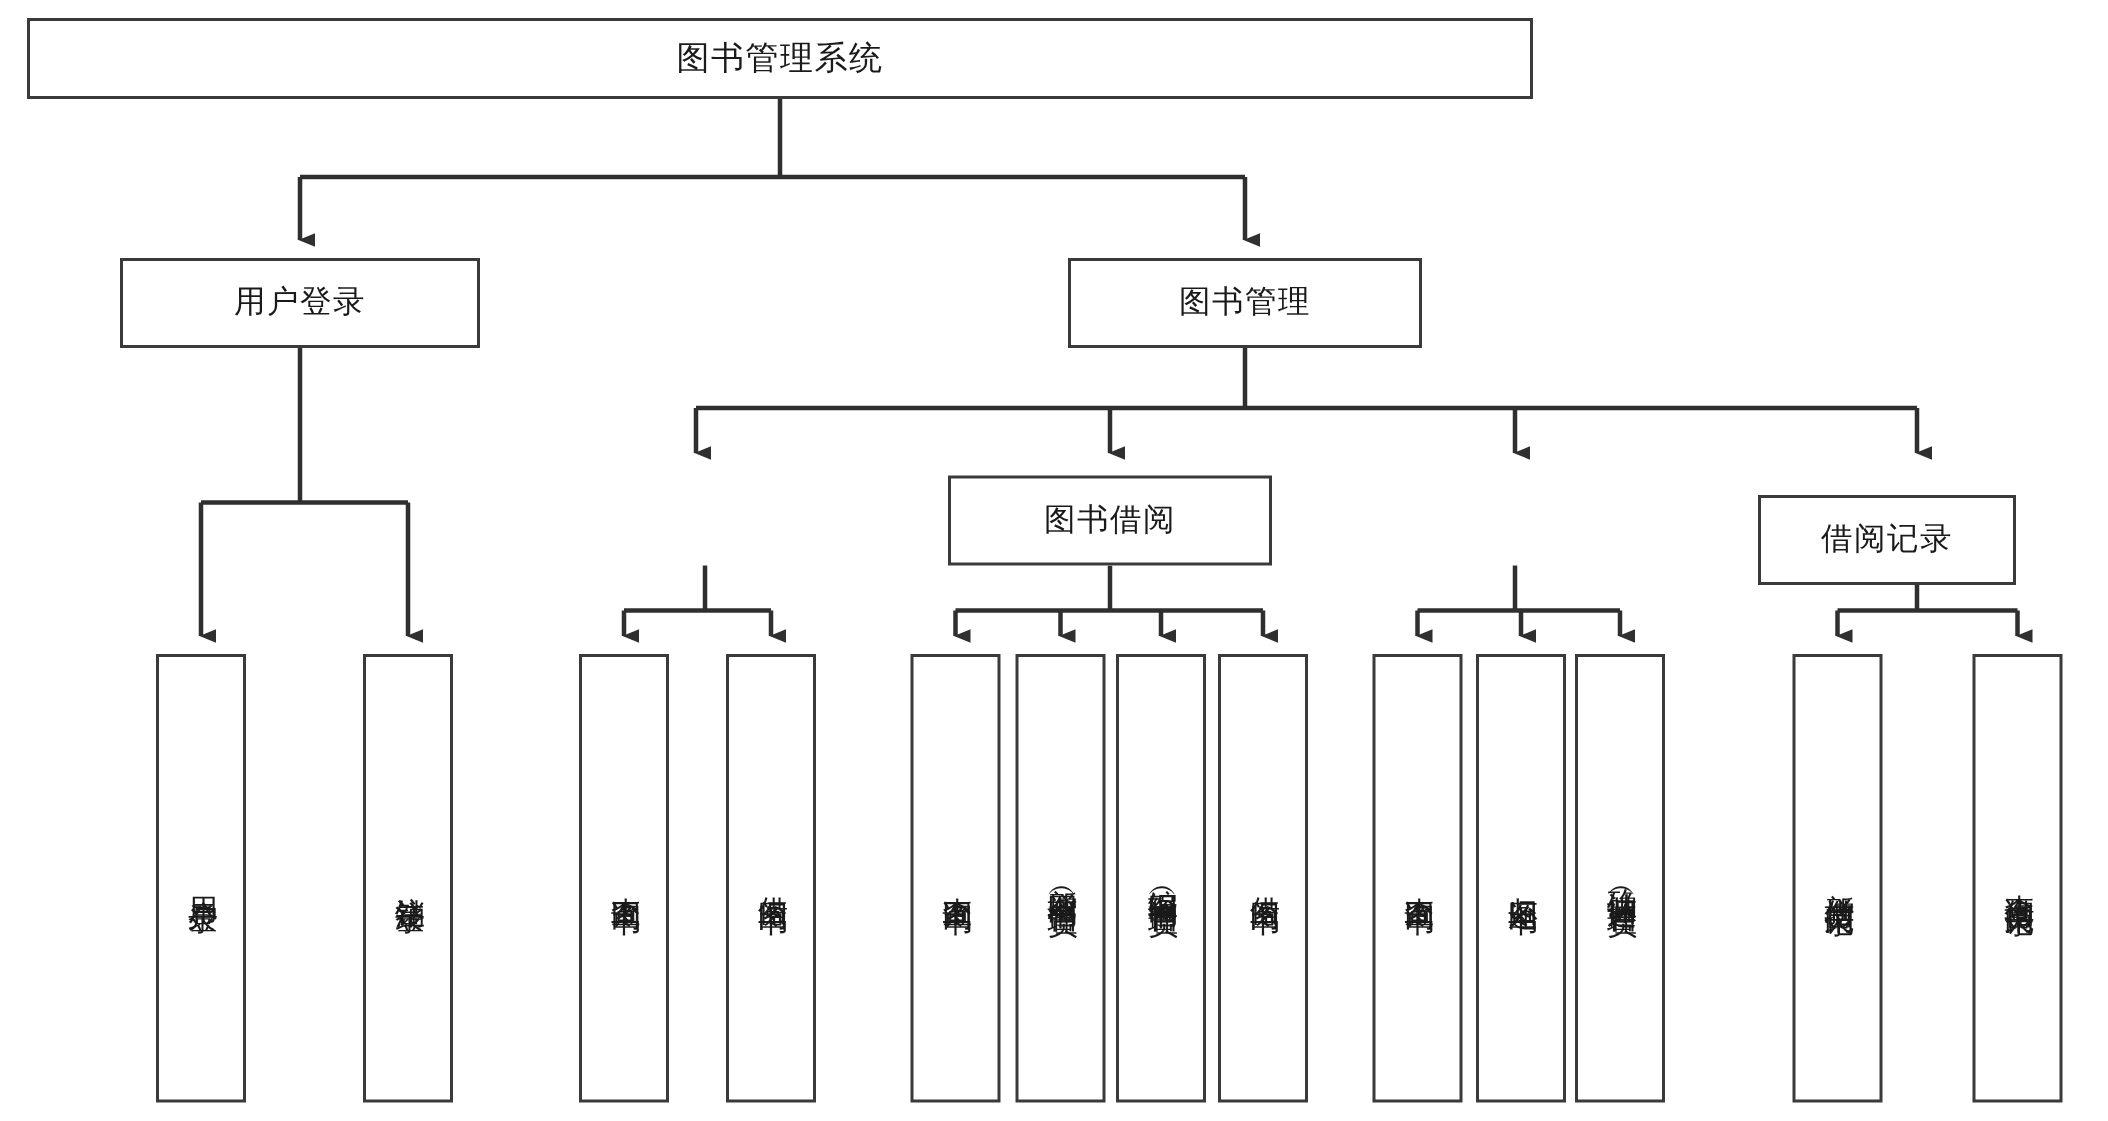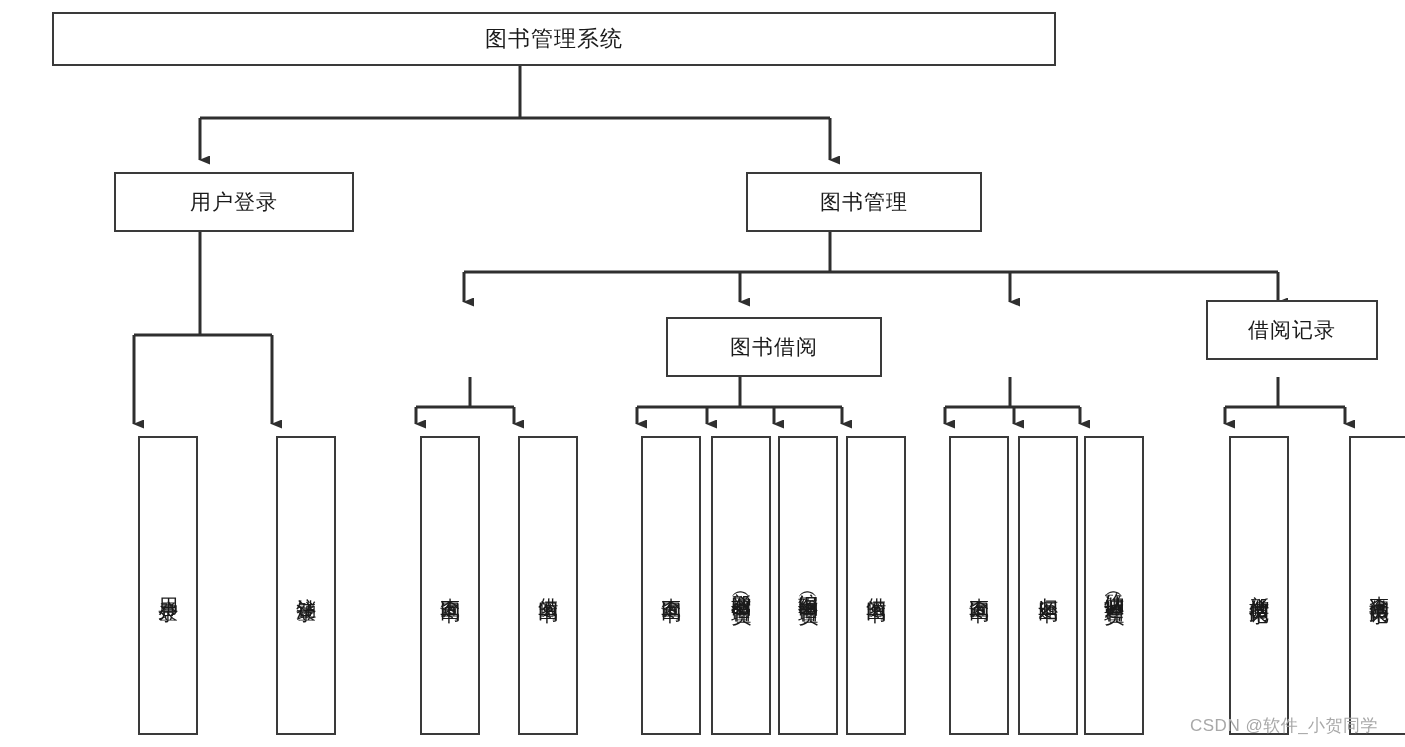--- a/index.html
+++ b/index.html
@@ -29,21 +29,20 @@
   }
   .node {
     position: absolute;
     box-sizing: border-box;
     border: 2px solid #3a3a3a;
     background: #ffffff;
     display: flex;
     align-items: center;
     justify-content: center;
     color: #1a1a1a;
-    margin-left: 34px;
   }
   .node .label {
     font-size: 21px;
     line-height: 1.25;
     letter-spacing: 1px;
     white-space: nowrap;
   }
   .node.vertical .label {
     writing-mode: vertical-rl;
     text-orientation: upright;
@@ -127,21 +126,21 @@
   <div class="node" style="left:80px; top:172px; width:240px; height:60px;">
     <span class="label">用户登录</span>
   </div>
   <div class="node" style="left:712px; top:172px; width:236px; height:60px;text-align:right;">
     <span class="label">图书管理</span>
   </div>
 
   <div class="node" style="left:632px; top:317px; width:216px; height:60px;">
     <span class="label">图书借阅</span>
   </div>
-  <div class="node" style="left:1172px; top:300px; width:172px; height:60px;">
+  <div class="node" style="left:1172px; top:330px; width:172px; height:60px;">
     <span class="label">借阅记录</span>
   </div>
 
   <div class="node vertical" style="left:104px; top:436px; width:60px; height:299px;">
     <span class="label">用户登录</span>
   </div>
   <div class="node vertical" style="left:242px; top:436px; width:60px; height:299px;">
     <span class="label">注销登录</span>
   </div>
 
@@ -175,15 +174,14 @@
     <span class="label">确认归还（管理员）</span>
   </div>
 
   <div class="node vertical" style="left:1195px; top:436px; width:60px; height:299px;">
     <span class="label">新增借阅记录</span>
   </div>
   <div class="node vertical" style="left:1315px; top:436px; width:60px; height:299px;">
     <span class="label">查询借阅记录</span>
   </div>
 
-  <div class="watermark">CSDN @软件_小贺同学</div>
 
 </div>
 
 </body></html>

